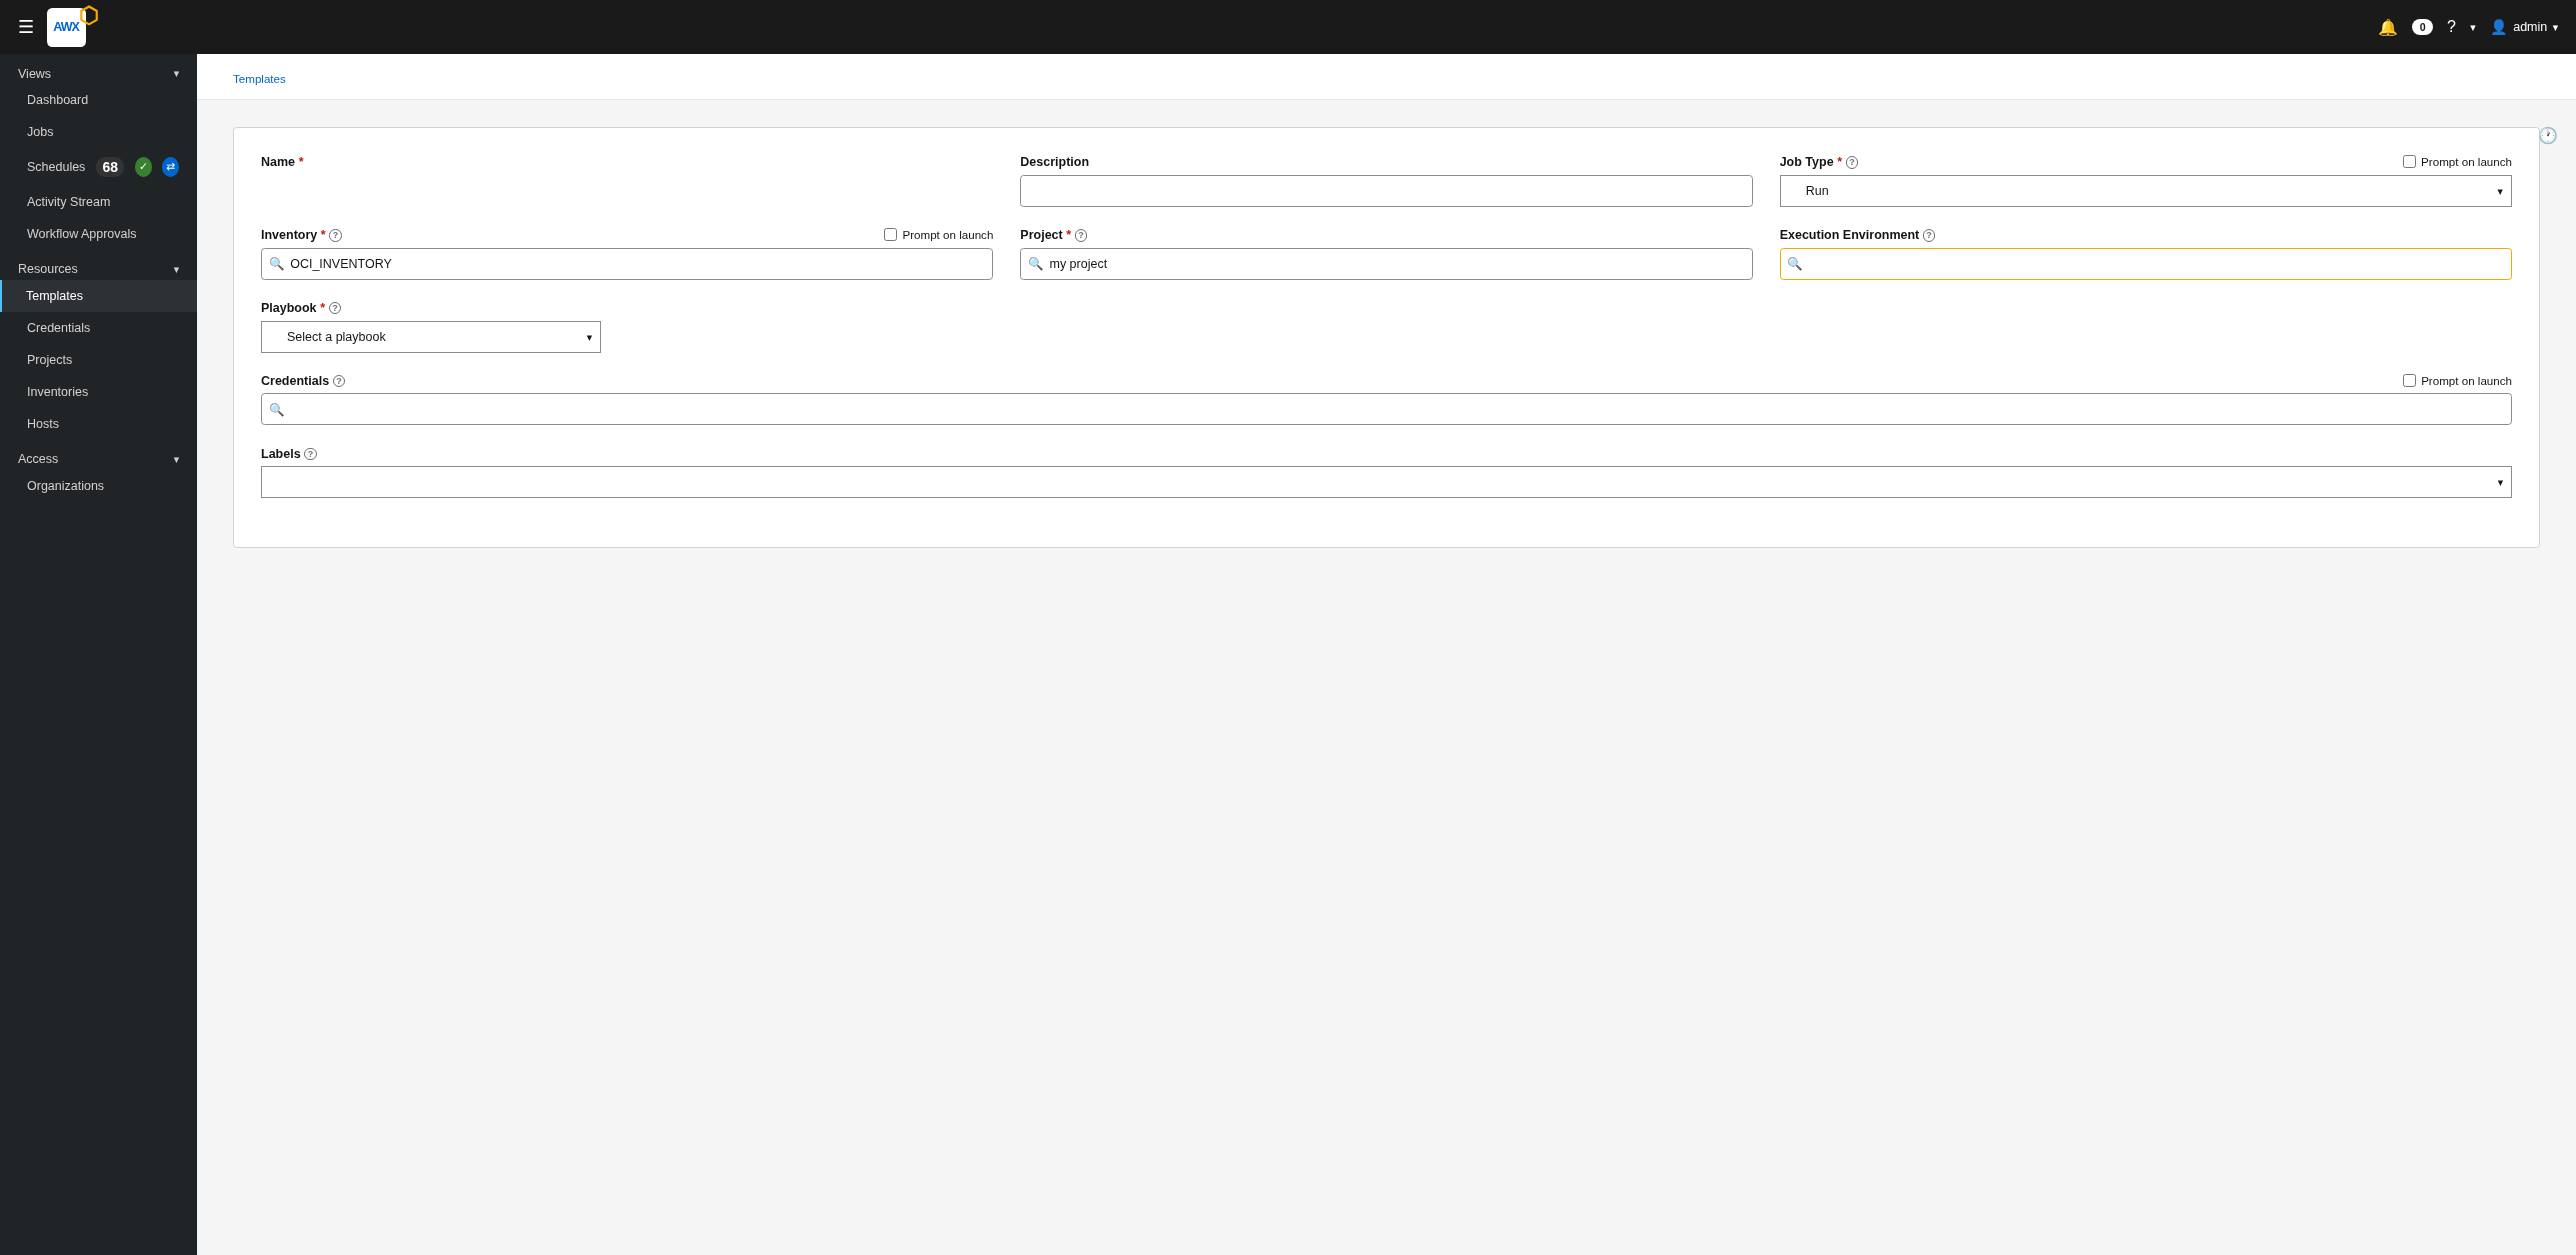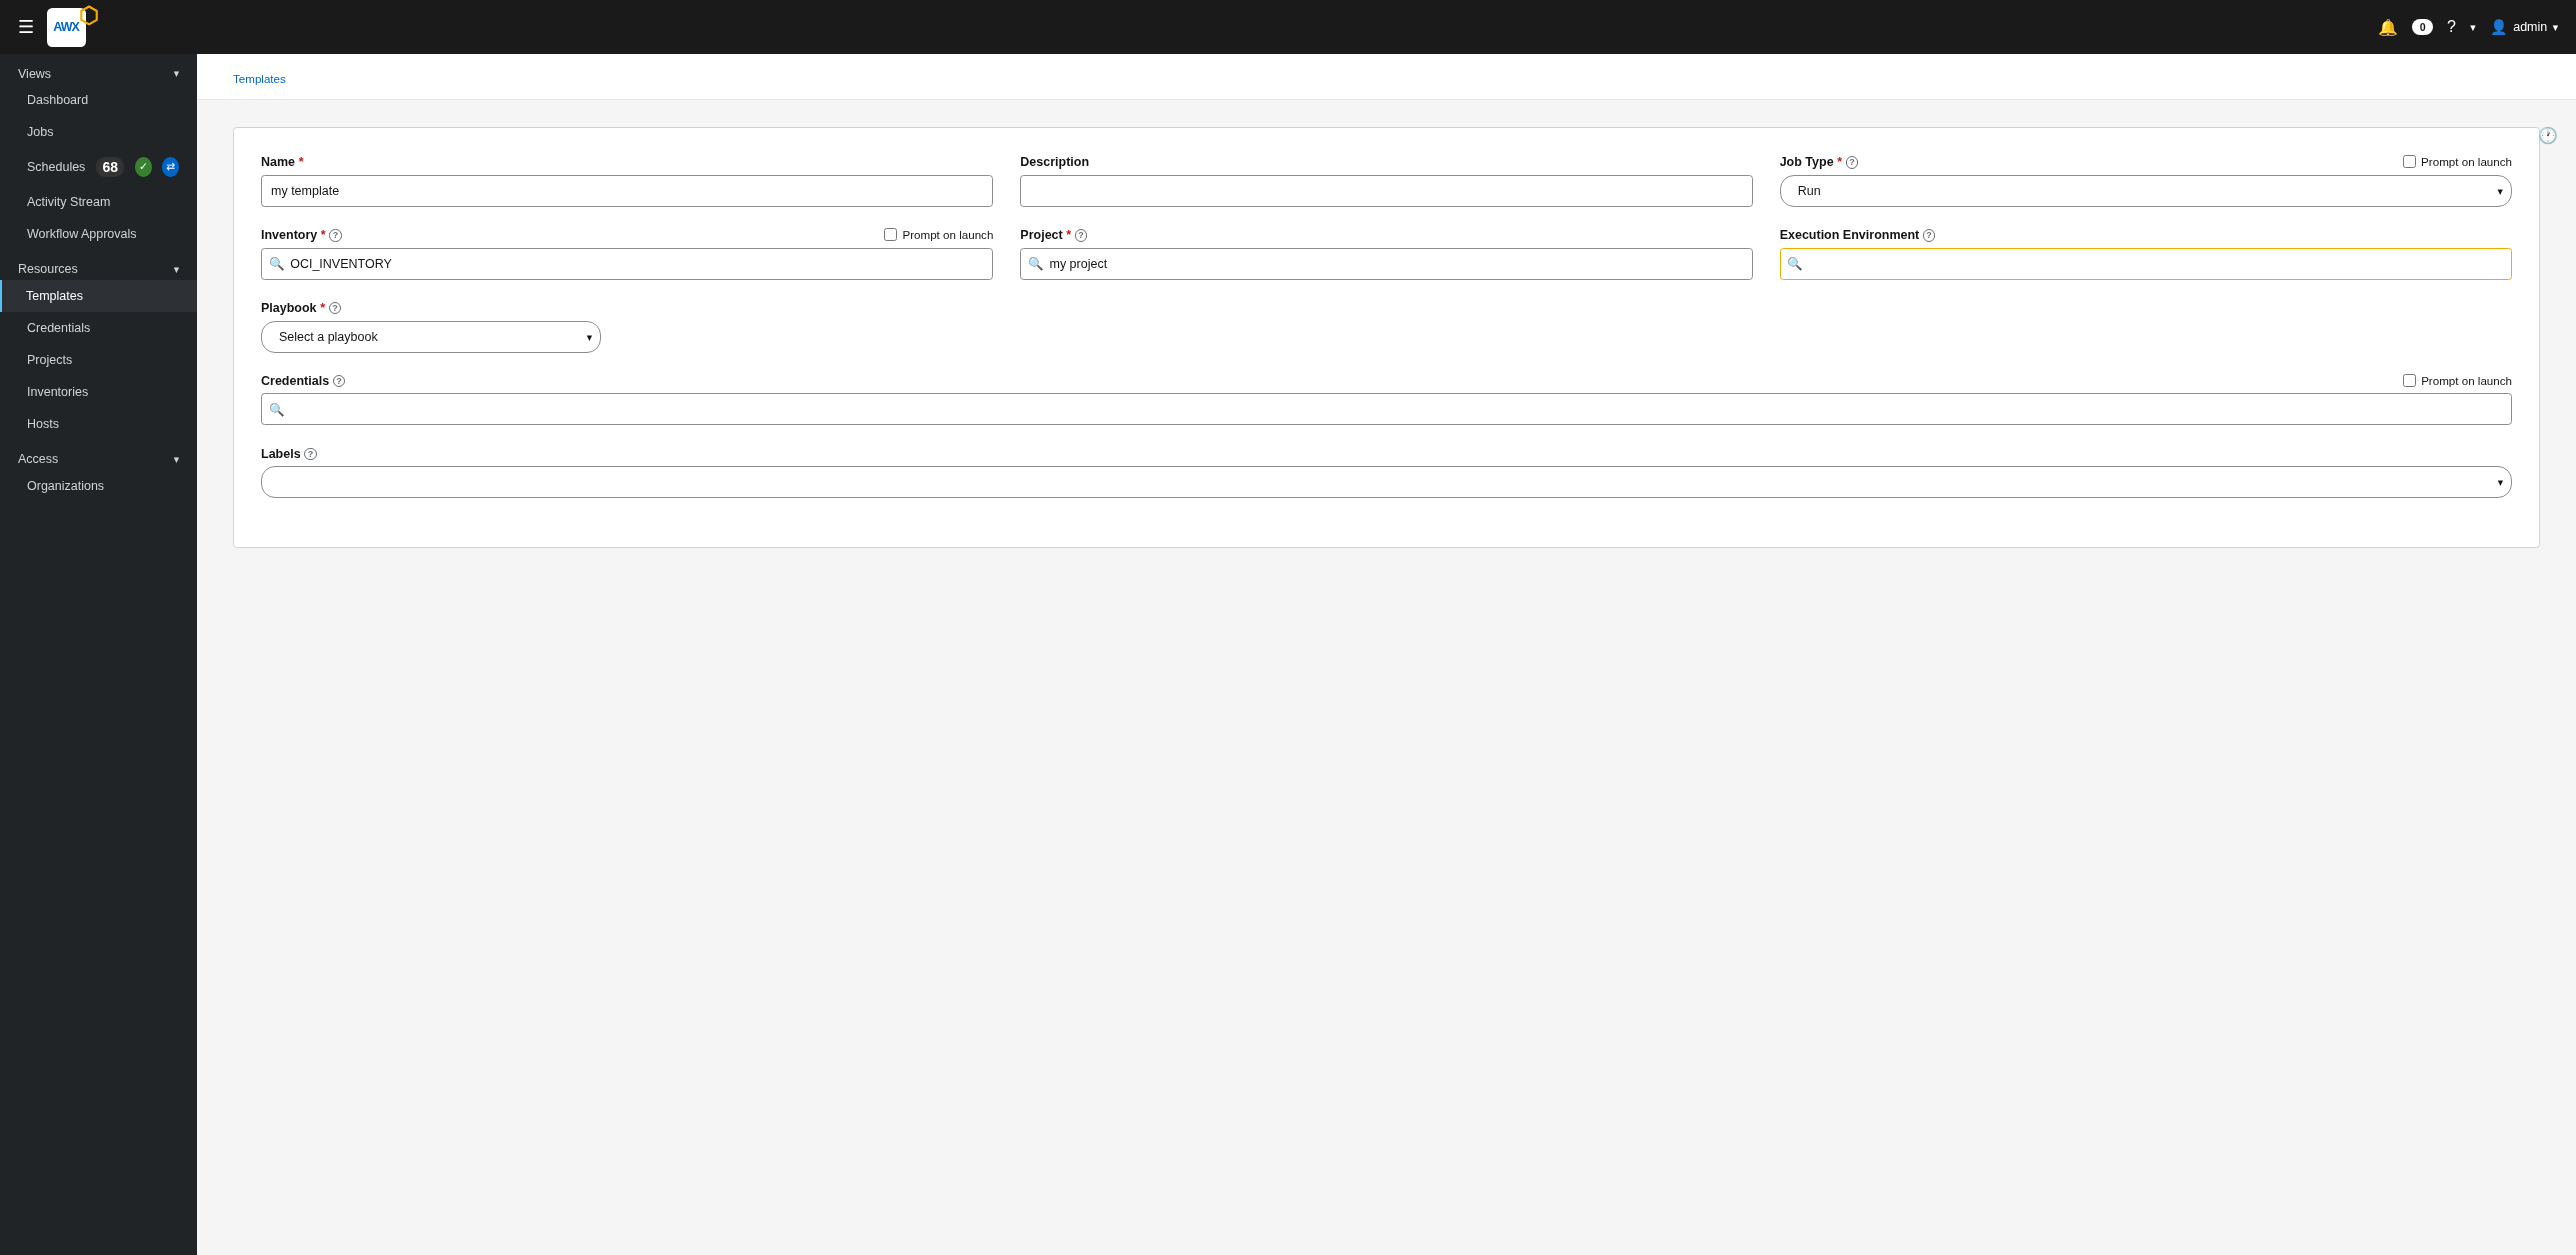--- a/index.html
+++ b/index.html
@@ -189,22 +189,22 @@
       border: none; outline: none; flex: 1; font-size: 12.5px; color: #151515; background: transparent;
     }
     .search-icon { color: #6a6e73; font-size: 12.5px; }
     .select-wrap {
       position: relative;
     }
     .select-wrap select {
       width: 100%;
       height: 32px;
       border: 0.9px solid #8a8d90;
-      border-radius: 14px;
-      padding: 0 27px 0 17px;
+      border-radius: 0;
+      padding: 0 27px 0 25px;
       font-size: 12.5px;
       color: #151515;
       background: #fff;
       appearance: none;
       cursor: pointer;
       outline: none;
     }
     .select-chevron {
       position: absolute; right: 9px; top: 50%; transform: translateY(-50%);
       pointer-events: none; color: #151515; font-size: 10.7px;
@@ -309,21 +309,20 @@
 
     <div class="form-area">
       <div class="form-card">
 
         <div class="form-row">
           <div class="form-group">
             <div class="form-label">
               <span>Name</span>
               <span class="required-star">*</span>
             </div>
-            <input class="form-input" type="text" value="my template" style="">
           </div>
           <div class="form-group">
             <div class="form-label">
               <span>Description</span>
             </div>
             <input class="form-input" type="text" style="">
           </div>
           <div class="form-group">
             <div class="form-label-row">
               <div class="form-label">

